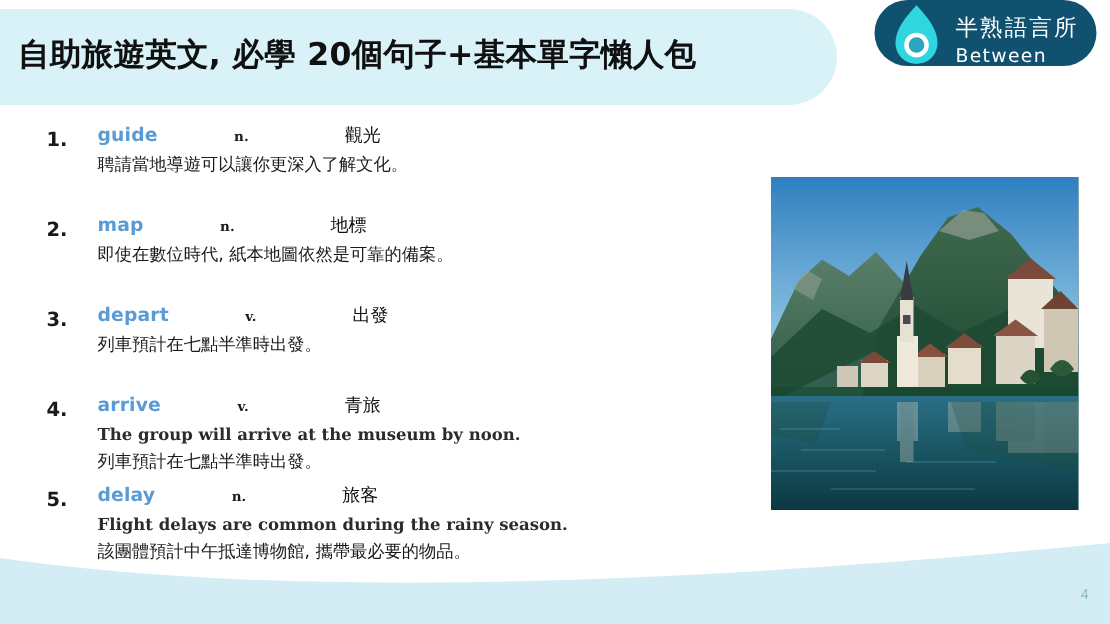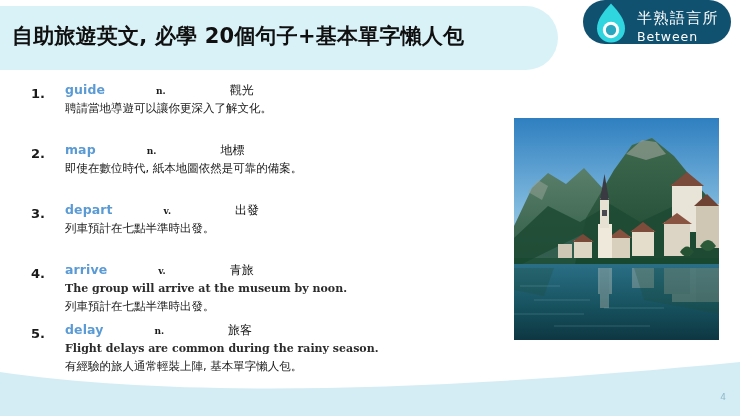--- a/index.html
+++ b/index.html
@@ -241,21 +241,21 @@
     </div>
 
     <div class="vocab-item v5">
       <span class="item-number">5.</span>
       <div class="headword-row">
         <span class="headword">delay</span>
         <span class="pos">n.</span>
         <span class="gloss">旅客</span>
       </div>
       <div class="sentence-en">Flight delays are common during the rainy season.</div>
-      <div class="sentence-zh">有經驗的旅人通常輕裝上陣, 基本單字懶人包。</div>
+      <div class="sentence-zh">該團體預計中午抵達博物館, 攜帶最必要的物品。</div>
     </div>
 
   </div>
 
   <div class="photo-frame">
     <svg viewBox="0 0 205 222" preserveAspectRatio="xMidYMid slice" xmlns="http://www.w3.org/2000/svg">
       <defs>
         <linearGradient id="sky" x1="0" y1="0" x2="0" y2="1">
           <stop offset="0%" stop-color="#2f7fc0"></stop>
           <stop offset="60%" stop-color="#7fb9dd"></stop>

